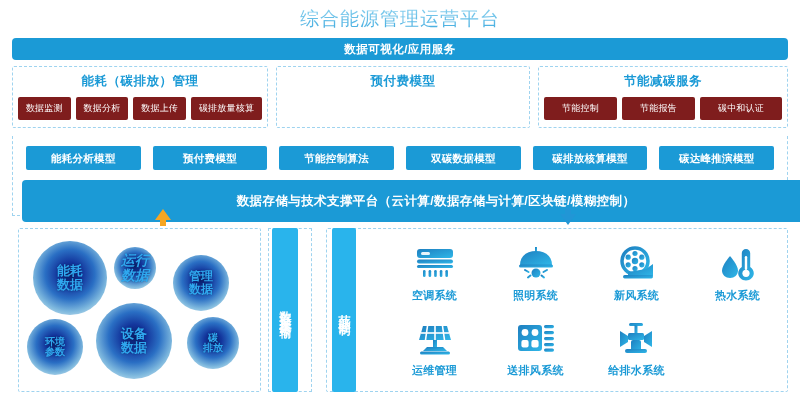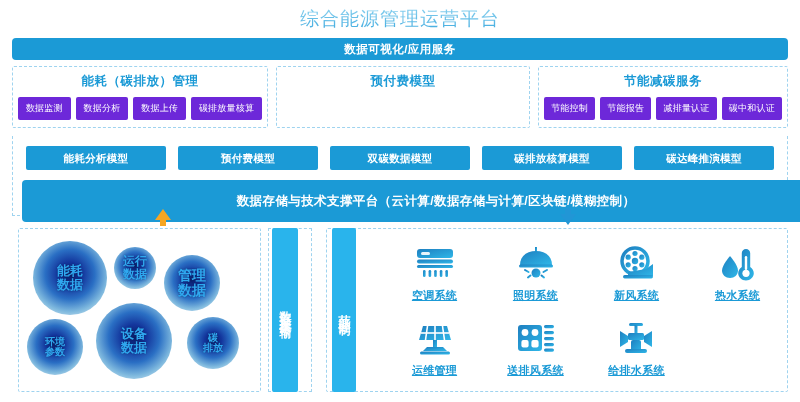--- a/index.html
+++ b/index.html
@@ -55,21 +55,21 @@
     font-size:12.5px;
     font-weight:bold;
     margin-top:6px;
     letter-spacing:.5px;
   }
   .chip-row{
     display:flex;justify-content:center;gap:5px;margin-top:7px;
     padding:0 5px;
   }
   .chip{
-    background:#6d28d9;color:#fff;
+    background:#7f1d1d;color:#fff;
     font-size:9px;
     padding:5px 4px;
     border-radius:2px;
     white-space:nowrap;
     flex:1 1 auto;
     text-align:center;
     letter-spacing:.2px;
   }
 
   
@@ -166,21 +166,21 @@
   .sys-grid{
     position:absolute;left:384px;top:236px;width:404px;height:150px;
     display:grid;grid-template-columns:repeat(4,1fr);grid-template-rows:1fr 1fr;
   }
   .sys{
     display:flex;flex-direction:column;align-items:center;justify-content:flex-start;
     padding-top:6px;
   }
   .sys .ico{height:44px;display:flex;align-items:center;justify-content:center;}
   .sys .lbl{
-    margin-top:2px;font-size:11px;font-weight:bold;color:#1b9ad6;letter-spacing:.3px;text-decoration:underline;
+    margin-top:2px;font-size:11px;font-weight:bold;color:#1b9ad6;letter-spacing:.3px;
   }
   svg{display:block;}
 </style>
 </head>
 <body>
 
 <div class="page">
 
   <div class="title">综合能源管理运营平台</div>
 
@@ -200,30 +200,30 @@
 
   <div class="group" id="group-1">
     <div class="group-title">预付费模型</div>
   </div>
 
   <div class="group" id="group-2">
     <div class="group-title">节能减碳服务</div>
     <div class="chip-row">
       <div class="chip">节能控制</div>
       <div class="chip">节能报告</div>
-      <div class="chip">减排量认证</div>
       <div class="chip">碳中和认证</div>
     </div>
   </div>
 
   <div class="midframe"></div>
 
   <div class="modelrow">
     <div class="model">能耗分析模型</div>
     <div class="model">预付费模型</div>
+    <div class="model">节能控制算法</div>
     <div class="model">双碳数据模型</div>
     <div class="model">碳排放核算模型</div>
     <div class="model">碳达峰推演模型</div>
   </div>
 
   <div class="bluebar platbar">
     <span>数据存储与技术支撑平台（云计算/数据存储与计算/区块链/模糊控制）</span>
   </div>
 
   <div id="arrow-up-stem"></div>
@@ -231,27 +231,27 @@
   <div id="arrow-down-stem"></div>
   <div class="arrow" id="arrow-down"></div>
 
   <div class="bubbles-panel">
     <div class="bubble" style="left:14px;top:12px;width:74px;height:74px;font-size:13px;">
       <div>
         <span>能耗</span>
         <span>数据</span>
       </div>
     </div>
-    <div class="bubble" style="left:95px;top:18px;width:42px;height:42px;font-size:12px;">
+    <div class="bubble" style="left:95px;top:18px;width:42px;height:42px;font-size:14px;font-style:italic;">
       <div>
         <span>运行</span>
         <span>数据</span>
       </div>
     </div>
-    <div class="bubble" style="left:145px;top:26px;width:56px;height:56px;font-size:14px;">
+    <div class="bubble" style="left:154px;top:26px;width:56px;height:56px;font-size:12px;">
       <div>
         <span>管理</span>
         <span>数据</span>
       </div>
     </div>
     <div class="bubble" style="left:8px;top:90px;width:56px;height:56px;font-size:10px;">
       <div>
         <span>环境</span>
         <span>参数</span>
       </div>

